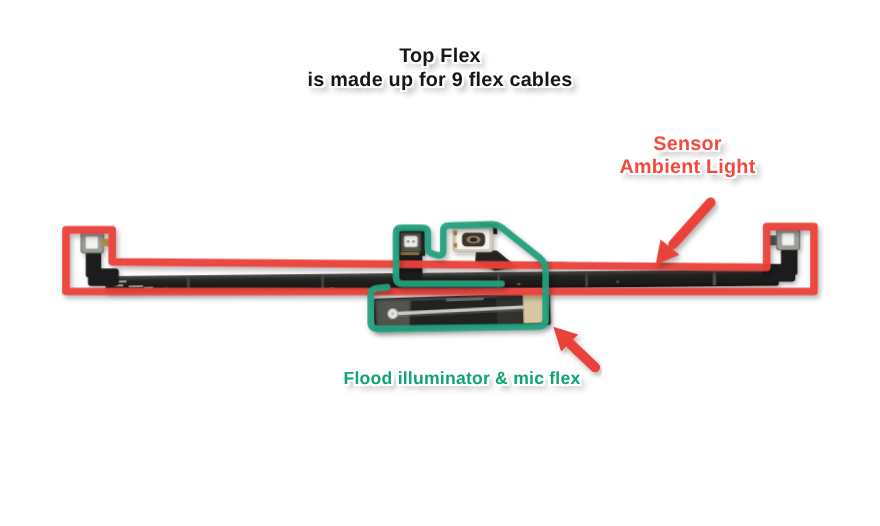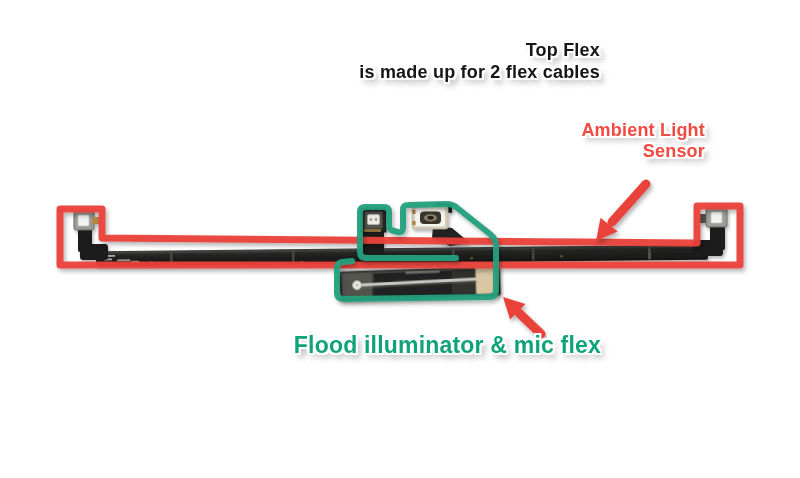--- a/index.html
+++ b/index.html
@@ -3,30 +3,30 @@
 <meta charset="utf-8">
 <style>
   html,body{margin:0;padding:0;background:var(--background,#fff);}
   .stage{
     position:relative;width:800px;height:478px;overflow:hidden;
     background:var(--background,#fff);
     font-family:"Liberation Sans", sans-serif;
   }
   .stage svg{position:absolute;left:0;top:0;}
   .label{
-    position:absolute;text-align:right;font-weight:bold;letter-spacing:.2px;
+    position:absolute;text-align:center;font-weight:bold;letter-spacing:.2px;
     text-shadow:
       -2px -2px 0 #fff, 2px -2px 0 #fff, -2px 2px 0 #fff, 2px 2px 0 #fff,
       0 -2px 0 #fff, 0 2px 0 #fff, -2px 0 0 #fff, 2px 0 0 #fff,
       4px 5px 6px rgba(0,0,0,.38);
   }
   .label .ln{display:block;}
   .note-label{left:200px;top:39px;width:400px;font-size:18px;line-height:22px;color:var(--note-black,#161616);}
   .als-label{left:545px;top:120px;width:160px;font-size:18px;line-height:21px;color:var(--als-text-red,#f24a41);}
-  .flood-label{left:239px;top:332px;width:362px;font-size:23px;line-height:26px;color:var(--flood-text-teal,#10a378);}
+  .flood-label{left:239px;top:332px;width:362px;font-size:16px;line-height:26px;color:var(--flood-text-teal,#10a378);}
   .stroke-red{stroke:var(--als-red,#e9423a);}
   .fill-red{fill:var(--als-red,#e9423a);}
   .stroke-teal{stroke:var(--flood-teal,#23a07d);}
 </style>
 </head>
 <body>
 
 <div class="stage">
 
   <svg width="800" height="478" viewBox="0 0 800 478">
@@ -141,24 +141,24 @@
     </g>
 
     <g filter="url(#annShadow)">
       <line class="stroke-red" x1="541" y1="334" x2="519" y2="313" stroke-width="9" stroke-linecap="round"></line>
       <polygon class="fill-red" points="503,297 525.6,304.1 510.1,319.6"></polygon>
     </g>
   </svg>
 
   <div class="label note-label">
     <span class="ln">Top Flex</span>
-    <span class="ln">is made up for 2 flex cables</span>
+    <span class="ln">is made up for 9 flex cables</span>
   </div>
 
   <div class="label als-label">
+    <span class="ln">Sensor</span>
     <span class="ln">Ambient Light</span>
-    <span class="ln">Sensor</span>
   </div>
 
   <div class="label flood-label">
     <span class="ln">Flood illuminator &amp; mic flex</span>
   </div>
 </div>
 
 </body></html>

